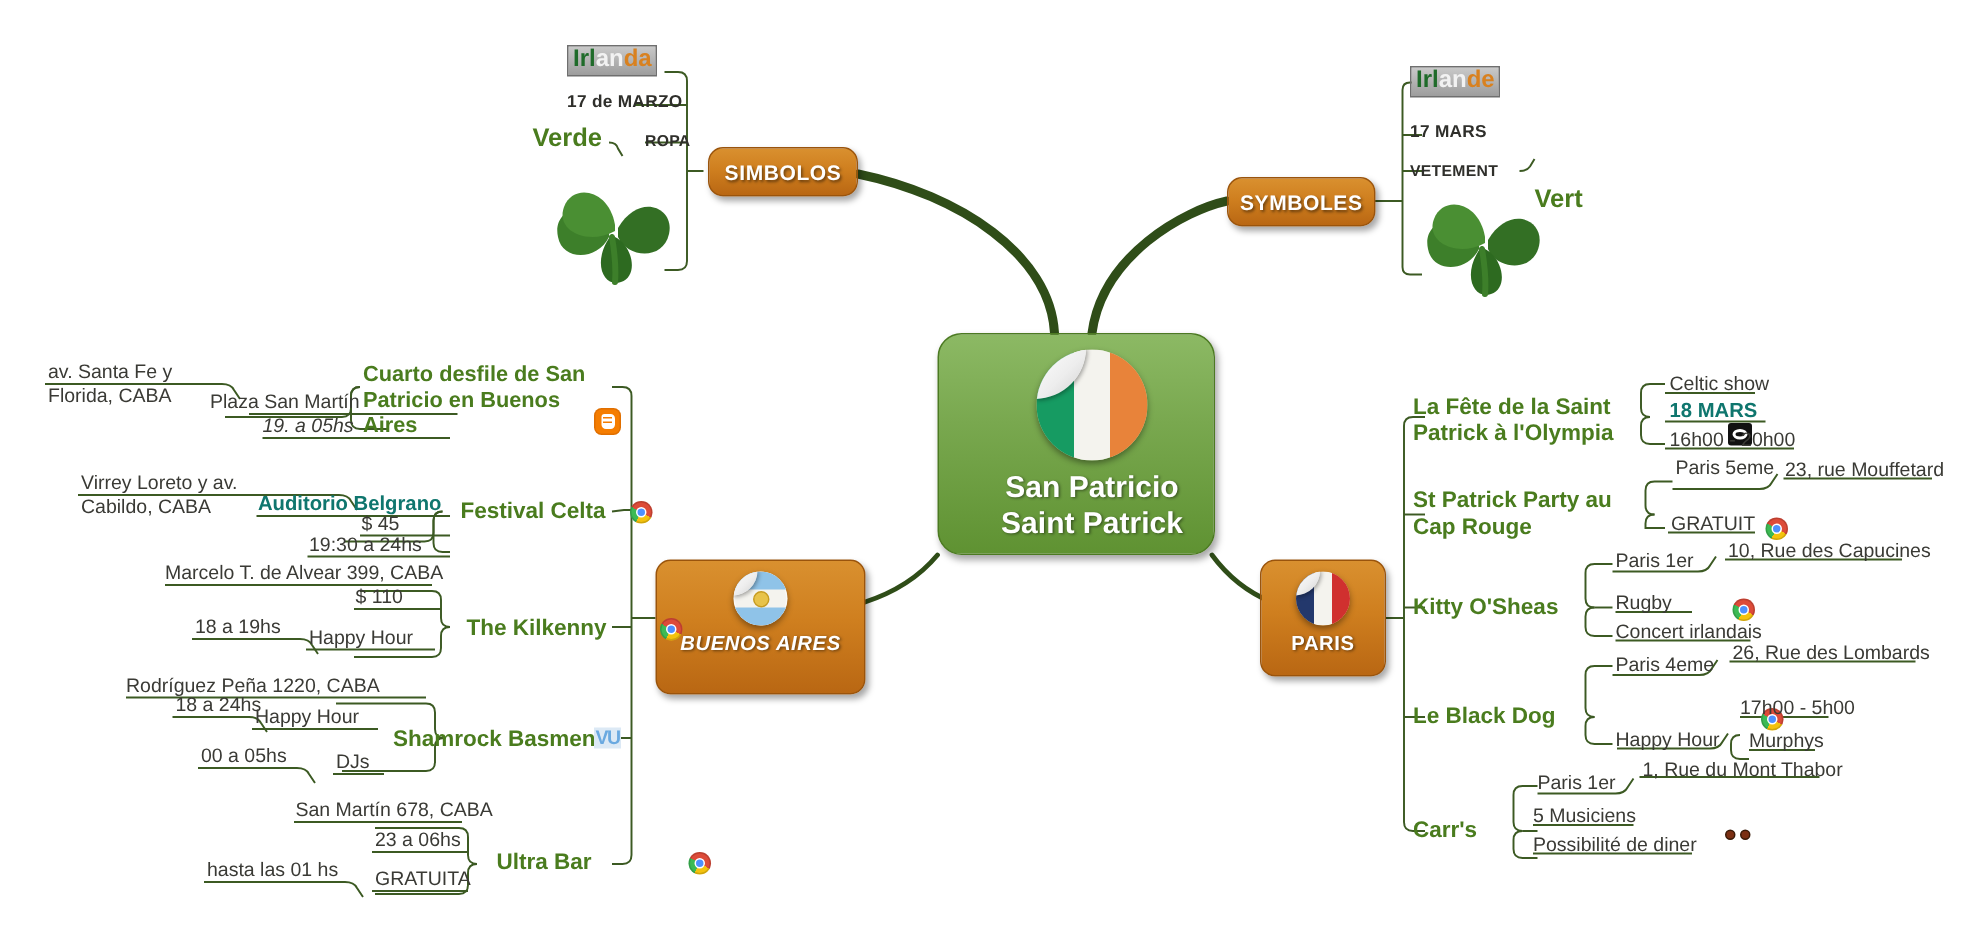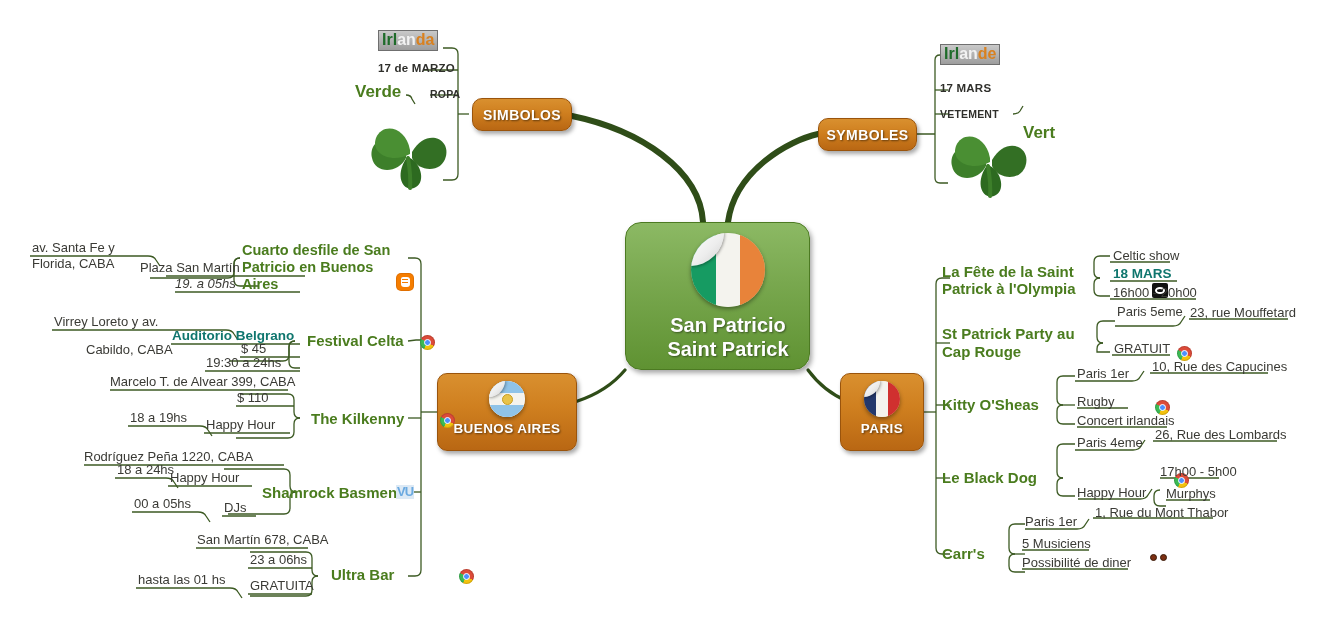--- a/index.html
+++ b/index.html
@@ -280,21 +280,21 @@
     <g>
       <path d="M46,40 C30,18 8,28 12,46 C15,62 38,62 46,46 Z" fill="#3d7f2a"></path>
       <path d="M50,38 C46,14 22,10 16,26 C10,42 32,52 50,42 Z" fill="#4a8f33"></path>
       <path d="M52,40 C66,16 90,26 86,44 C82,62 58,60 52,46 Z" fill="#336f24"></path>
       <path d="M48,44 C34,62 42,80 54,76 C66,72 62,52 50,46 Z" fill="#2d6a20"></path>
       <path d="M48,46 q3,18 2,30" stroke="#3d7f2a" stroke-width="4" fill="none" stroke-linecap="round"></path>
     </g>
   </svg>
 
   
-  <div class="node pill big" style="left:437px;top:373px;width:140px;height:78px;">
+  <div class="node pill big" style="left:437px;top:373px;width:140px;height:90px;font-style:italic;">
     <div class="flag flag-ar">
       <div class="h h1"></div>
         <div class="h h3"></div>
         <div class="sun"></div>
         <div class="curl"></div>
     </div>
     <span class="lbl">BUENOS AIRES</span>
   </div>
 
   
@@ -302,21 +302,21 @@
   <span class="ico ico-blogger node" style="left:397px;top:272px;"></span>
   <div class="leaf t-sub" style="left:32px;top:240px;">av. Santa Fe y</div>
   <div class="leaf t-sub" style="left:32px;top:256px;">Florida, CABA</div>
   <div class="leaf t-sub" style="left:140px;top:260px;">Plaza San Martín</div>
   <div class="leaf t-sub" style="left:175px;top:276px;font-style:italic;">19. a 05hs</div>
 
   
   <div class="leaf t-main" style="left:307px;top:332px;">Festival Celta</div>
   <span class="ico ico-chrome node" style="left:400px;top:333px;"></span>
   <div class="leaf t-sub" style="left:54px;top:314px;">Virrey Loreto y av.</div>
-  <div class="leaf t-sub" style="left:54px;top:342px;margin-left:32px;">Cabildo, CABA</div>
+  <div class="leaf t-sub" style="left:54px;top:330px;">Cabildo, CABA</div>
   <div class="leaf t-sub-b" style="left:172px;top:328px;">Auditorio Belgrano</div>
   <div class="leaf t-sub" style="left:241px;top:341px;">$ 45</div>
   <div class="leaf t-sub" style="left:206px;top:355px;">19:30 a 24hs</div>
 
   
   <div class="leaf t-main" style="left:311px;top:410px;">The Kilkenny</div>
   <span class="ico ico-chrome node" style="left:400px;top:411px;"></span>
   <div class="leaf t-sub" style="left:110px;top:374px;">Marcelo T. de Alvear 399, CABA</div>
   <div class="leaf t-sub" style="left:237px;top:390px;">$ 110</div>
   <div class="leaf t-sub" style="left:206px;top:417px;">Happy Hour</div>

